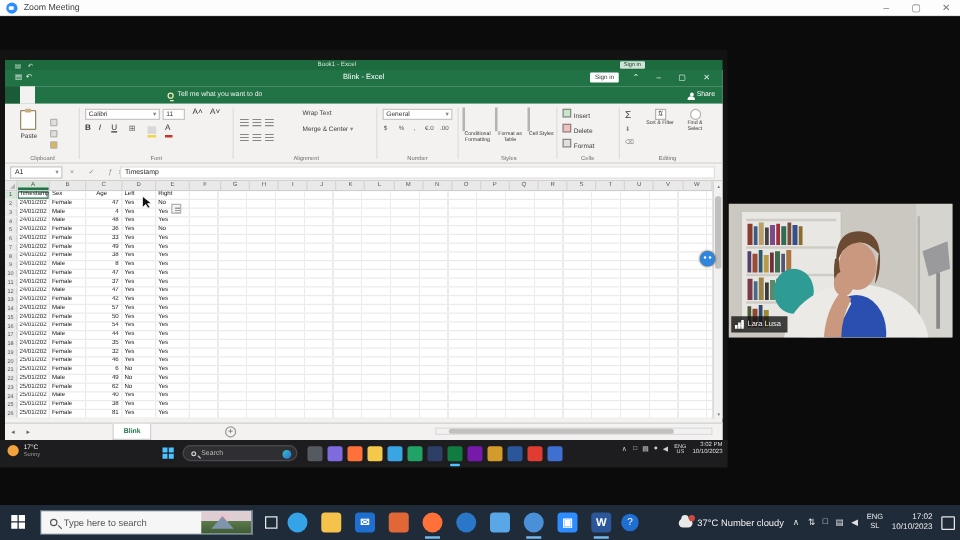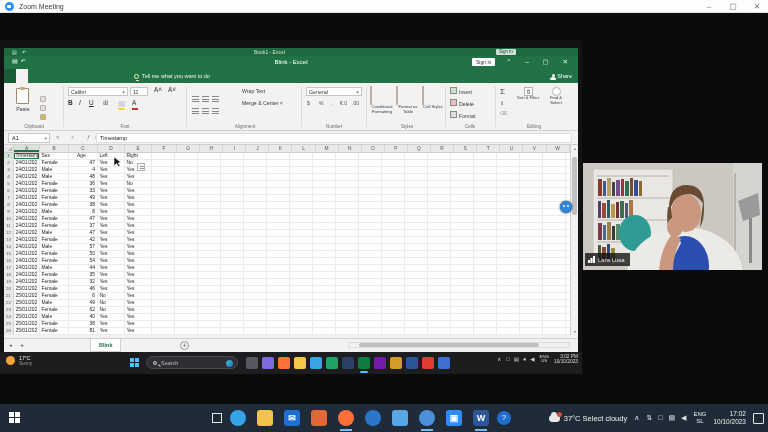--- a/index.html
+++ b/index.html
@@ -712,20 +712,25 @@
       <path d="M70 107 Q74 88 84 76 L80 70 Q68 84 64 107 Z" fill="#eceae6"></path>
     </svg>
     <span id="nametag">
       <i id="audio-bars"></i>
       <span>Lara Lusa</span>
     </span>
   </div>
 
   <div class="abs" id="host-taskbar">
     <span id="host-start"></span>
+    <span id="host-search">
+      <i class="mag"></i>
+      <span class="stext">Type here to search</span>
+      <i id="search-daily-image"></i>
+    </span>
     <span id="task-view-button"></span>
     <div id="host-apps">
 
     <span class="happ round" style="background: rgb(53, 163, 232);">
           <i class="glyph" style="font-style:normal;"></i>
         </span>
         <span class="happ" style="background: rgb(245, 194, 75);">
           <i class="glyph" style="font-style:normal;"></i>
         </span>
         <span class="happ" style="background: rgb(31, 111, 208);">
@@ -750,21 +755,21 @@
           <i class="glyph" style="font-style:normal;">▣</i>
         </span>
         <span class="happ running" style="background: rgb(43, 87, 154);">
           <i class="glyph" style="font-style:normal;">W</i>
         </span>
       </div>
     <span id="help-badge">?</span>
     <div id="host-tray">
       <span id="host-weather">
         <i id="cloud-icon"></i>
-        <span><span>37°C</span> <span>Select cloudy</span></span>
+        <span><span>37°C</span> <span>Number cloudy</span></span>
       </span>
       <span class="htglyph">∧</span>
       <span style="display:flex;gap:6px;">
 
       <span class="htglyph">⇅</span>
           <span class="htglyph">□</span>
           <span class="htglyph">▤</span>
           <span class="htglyph">◀</span>
         </span>
       <span class="lang2">

